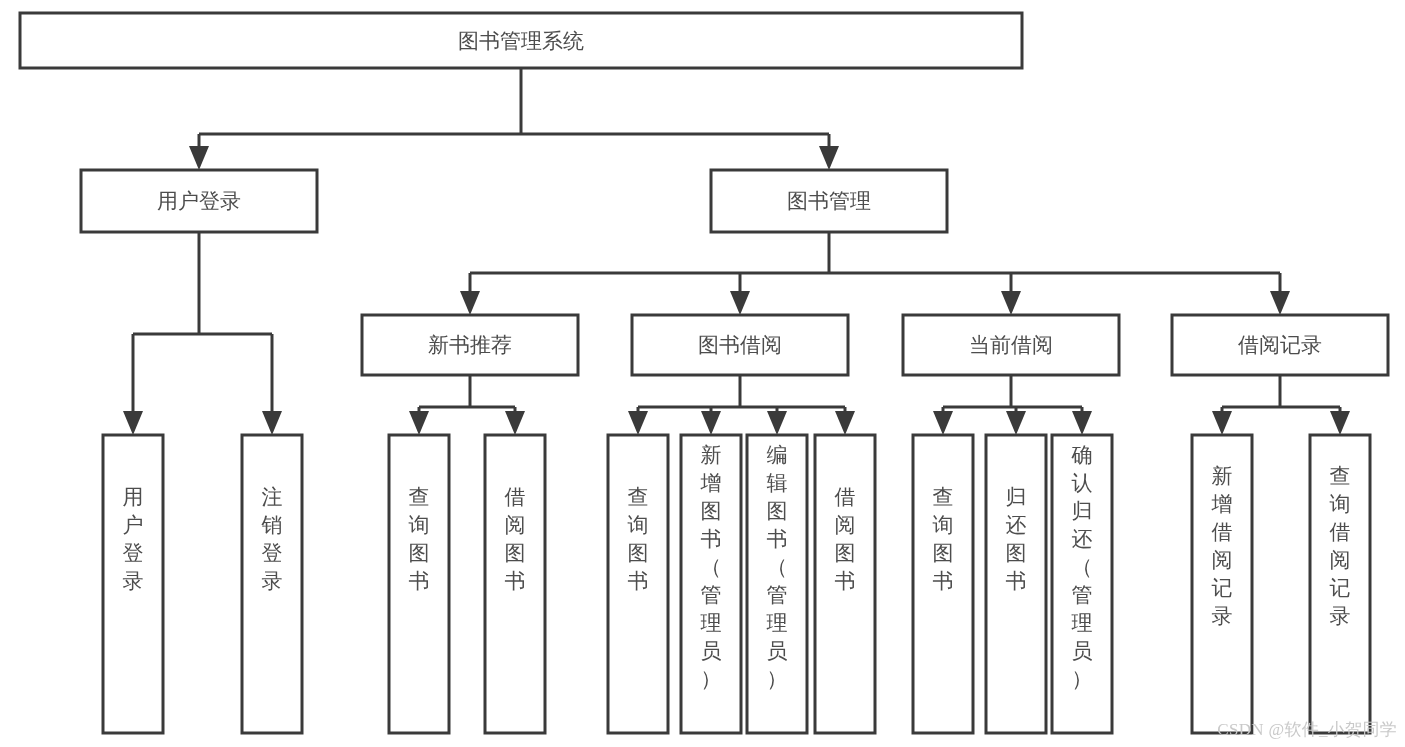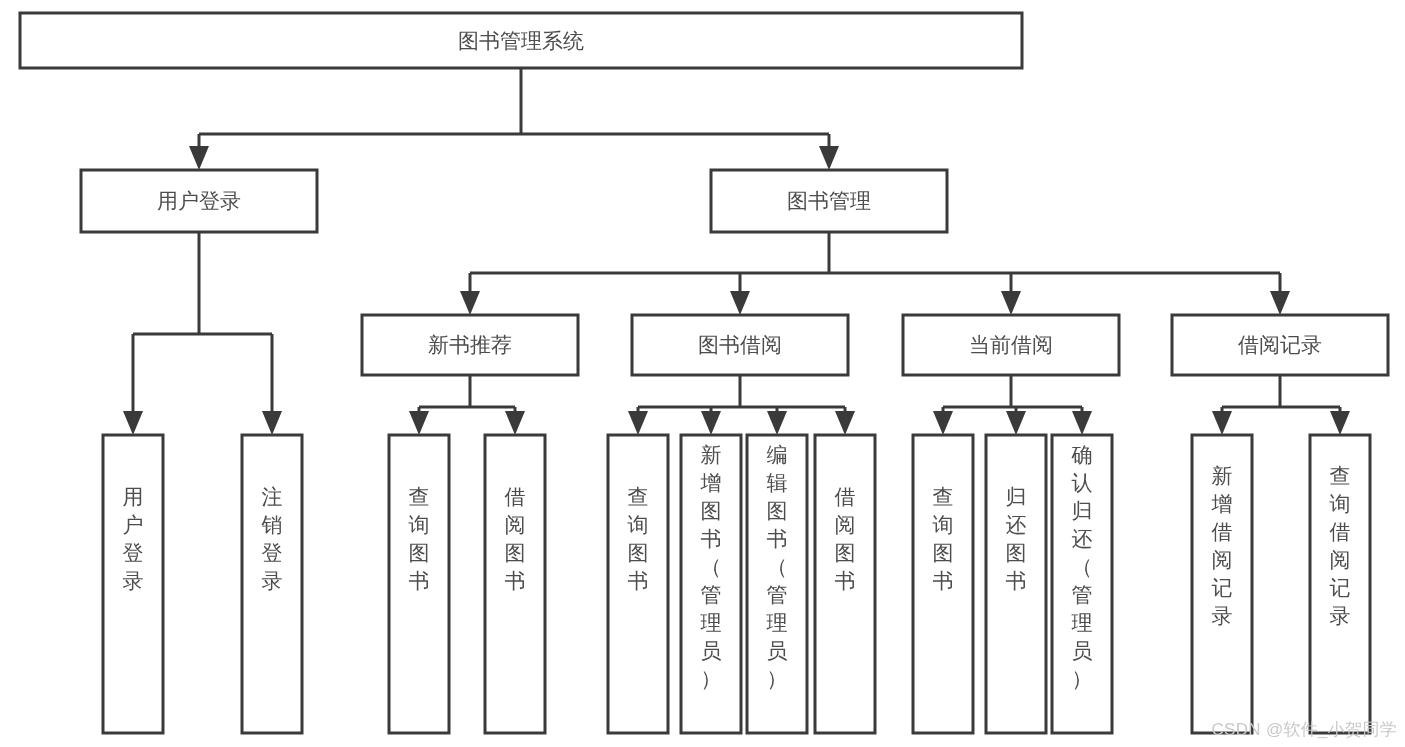--- a/index.html
+++ b/index.html
@@ -46,21 +46,21 @@
   .arrow-head {
     fill: #3a3a3a;
     stroke: none;
   }
   .watermark {
     position: absolute;
     right: 8px;
     bottom: 6px;
     color: #c9c9c9;
     font-size: 17px;
-    font-family: Liberation Sans, sans-serif;
+    font-family: Liberation Serif, serif;
     white-space: nowrap;
     letter-spacing: 0.3px;
     pointer-events: none;
   }
 </style>
 </head>
 <body>
 
 <svg id="diagram" viewBox="0 0 1405 747">
 

